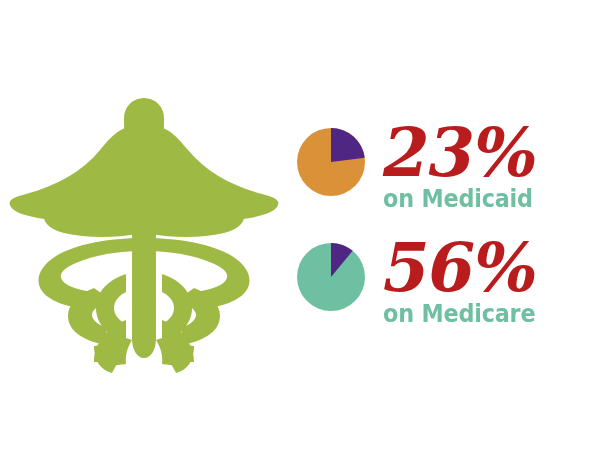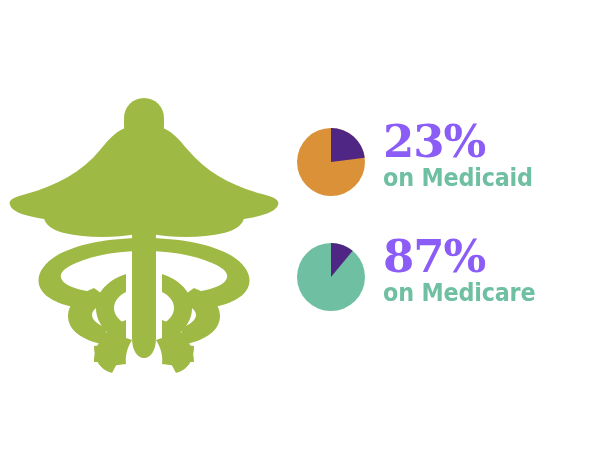--- a/index.html
+++ b/index.html
@@ -59,25 +59,26 @@
   .stat-text {
     margin-left: 16px;
     display: flex;
     flex-direction: column;
     align-items: flex-start;
   }
 
   .pct-value {
     font-family: "DejaVu Serif", "Liberation Serif", serif;
     font-weight: 700;
-    font-size: 45px;
+    font-size: 67px;
     line-height: 0.95;
     letter-spacing: -1px;
-    color: #8b5cf6;
+    color: #b91c1c;
     white-space: nowrap;
+    font-style: italic;
   }
 
   .pct-label {
     font-family: "DejaVu Sans", "Liberation Sans", sans-serif;
     font-weight: 700;
     font-size: 24px;
     line-height: 1.05;
     letter-spacing: -0.2px;
     color: #6FBFA2;
     white-space: nowrap;
@@ -172,18 +173,18 @@
   <div class="stat-row" id="stat-row-medicare">
     <div class="pie-wrap">
       <svg viewBox="0 0 72 72" xmlns="http://www.w3.org/2000/svg" aria-hidden="true">
 
         <circle cx="36" cy="36" r="34" fill="#6FBFA2"></circle>
 
         <path d="M 36 36 L 36 2 A 34 34 0 0 1 57.67 9.80 Z" fill="#4F2683"></path>
       </svg>
     </div>
     <div class="stat-text">
-      <div class="pct-value">87%</div>
+      <div class="pct-value">56%</div>
       <div class="pct-label">on Medicare</div>
     </div>
   </div>
 
 </div>
 
 </body></html>

